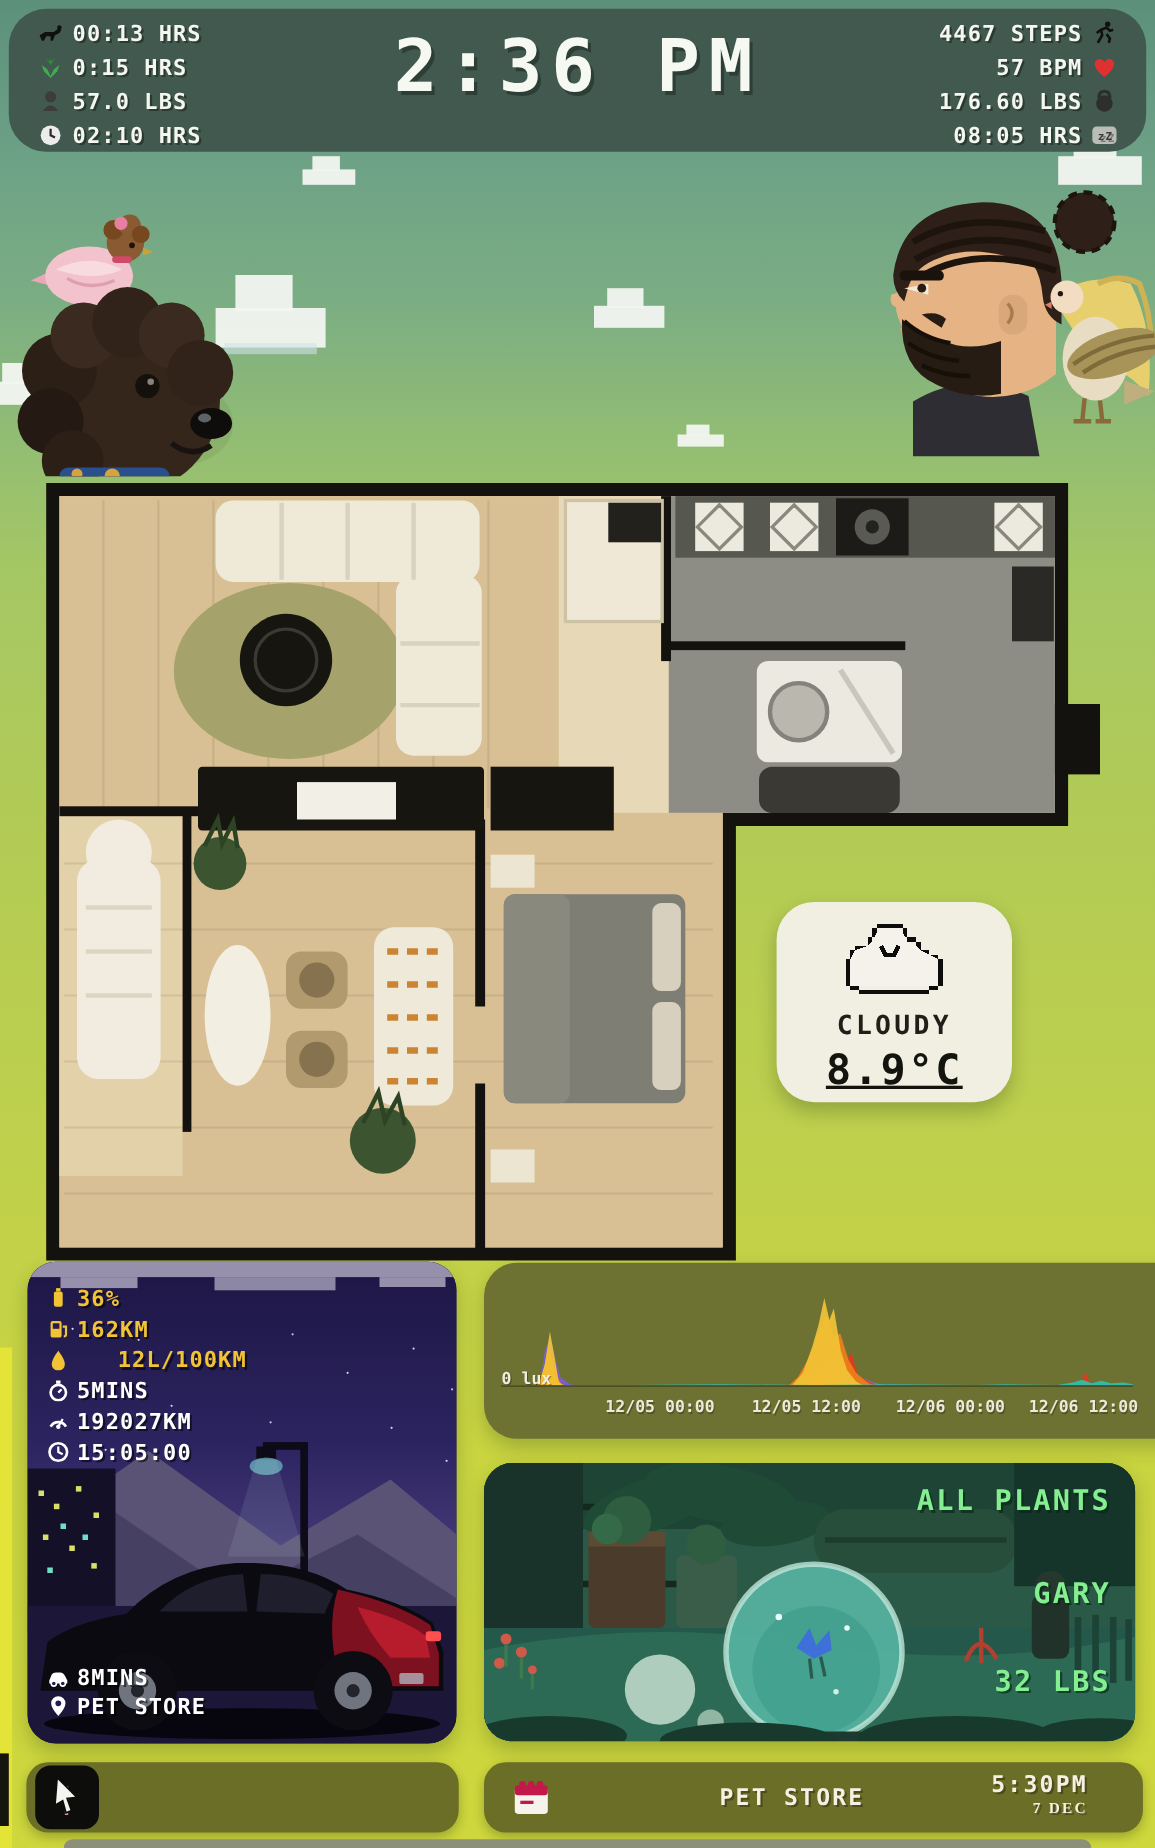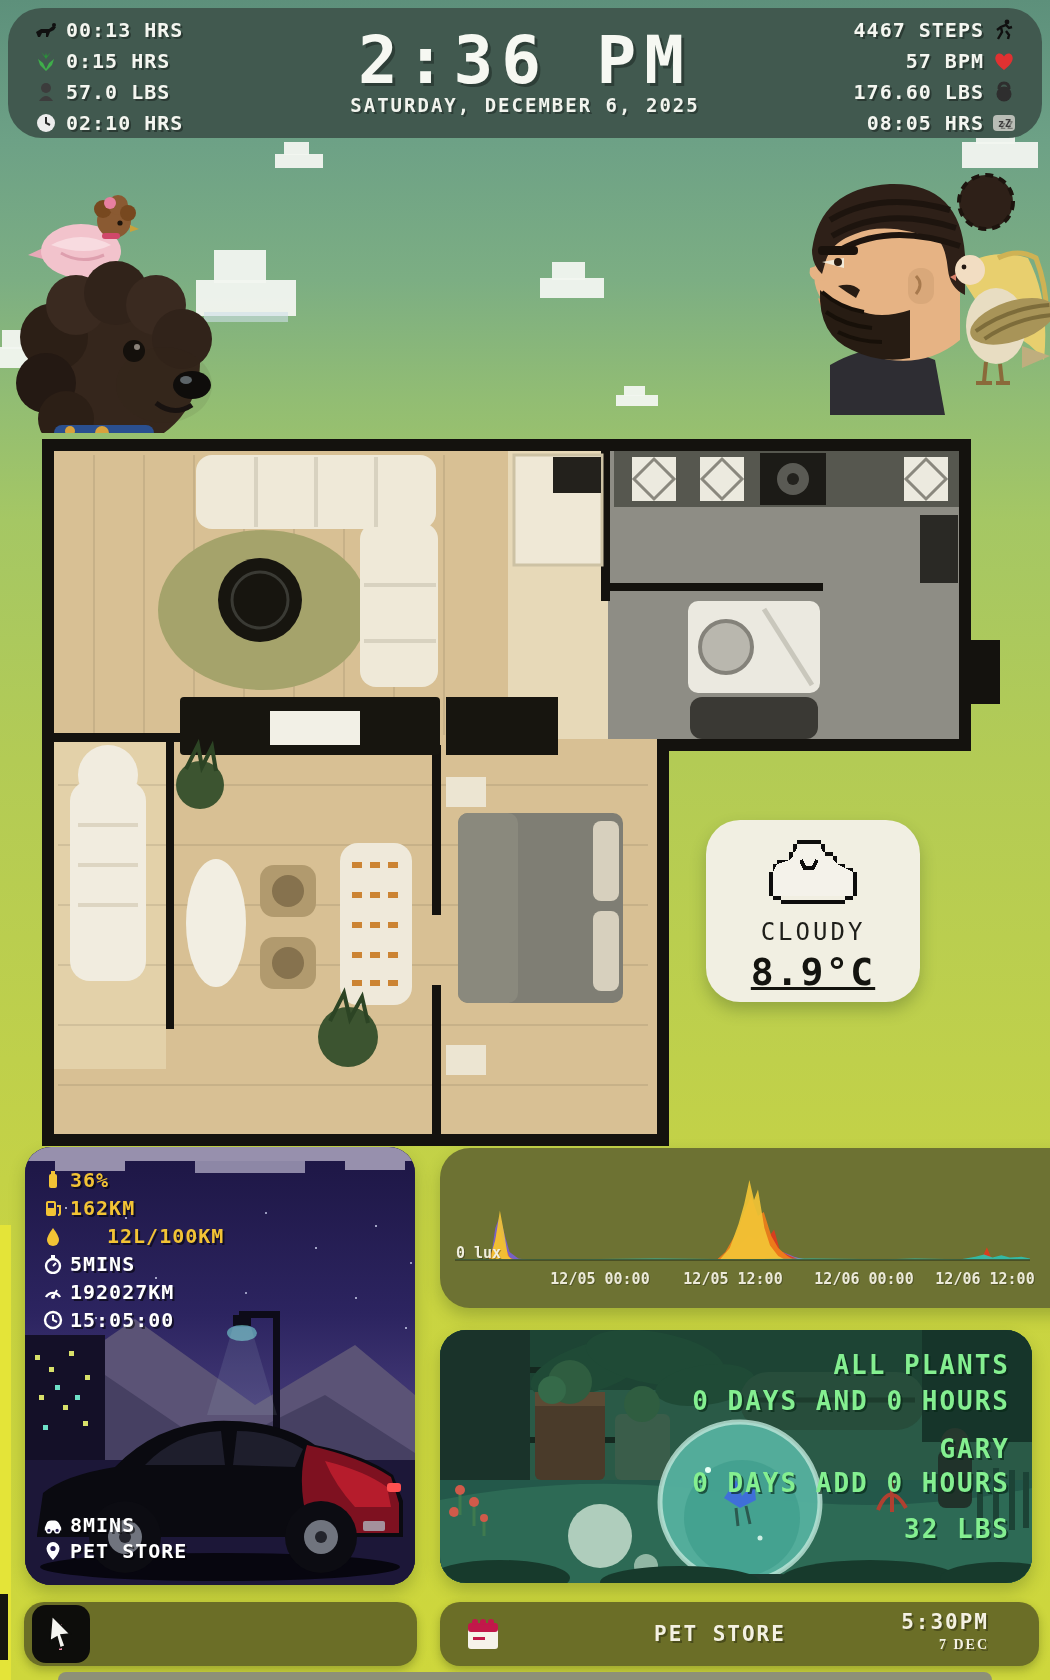--- a/index.html
+++ b/index.html
@@ -15,21 +15,21 @@
   .clock-time{position:absolute;left:0;right:0;top:14px;text-align:center;color:#f6f8f2;font-size:66px;font-weight:700;letter-spacing:8px;text-shadow:3px 3px 0 rgba(0,0,0,.3);}
   .clock-date{position:absolute;left:0;right:0;top:86px;text-align:center;color:#f2f4ee;font-size:19px;font-weight:700;letter-spacing:2px;text-shadow:2px 2px 0 rgba(0,0,0,.3);}
   
   .pcloud{position:absolute;z-index:1;}
   .pcloud .b1{position:absolute;left:0;bottom:0;width:100%;height:55%;background:#f2f6f0;opacity:.95;}
   .pcloud .b2{position:absolute;left:18%;bottom:50%;width:52%;height:50%;background:#f2f6f0;opacity:.95;}
   .pcloud .sh{position:absolute;left:8%;bottom:-6px;width:84%;height:10px;background:#cfe0e8;opacity:.6;}
   
   .weather{position:absolute;left:706px;top:820px;width:214px;height:182px;background:#f1efe2;border-radius:34px;z-index:4;
     box-shadow:0 8px 16px rgba(40,60,30,.28);display:flex;flex-direction:column;align-items:center;}
-  .weather .cond{margin-top:8px;font-size:24px;font-weight:400;letter-spacing:3px;color:#1f1f1a;}
+  .weather .cond{margin-top:8px;font-size:24px;font-weight:700;letter-spacing:3px;color:#1f1f1a;}
   .weather .temp{margin-top:4px;font-size:38px;font-weight:700;letter-spacing:2px;color:#14140f;text-decoration:underline;}
   
   .card{position:absolute;border-radius:26px;overflow:hidden;box-shadow:0 8px 16px rgba(40,60,20,.25);}
   .car-card{left:25px;top:1147px;width:390px;height:438px;background:#241c4e;}
   .car-sky{position:absolute;inset:0;background:linear-gradient(180deg,#1d1644 0%,#2c2460 38%,#453b78 62%,#241d49 100%);}
   .car-row{position:absolute;left:18px;display:flex;align-items:center;gap:7px;font-size:20px;font-weight:700;letter-spacing:1px;text-shadow:2px 2px 0 rgba(0,0,0,.55);z-index:6;}
   .car-row .ci{width:20px;height:20px;display:inline-flex;}
   .chart-card{left:440px;top:1148px;width:680px;height:160px;background:#6d7233;border-radius:30px;}
   .tick{position:absolute;top:122px;transform:translateX(-50%);font-size:15px;font-weight:700;color:#ecead9;white-space:nowrap;text-shadow:1px 1px 0 rgba(0,0,0,.25);}
   .lux-label{position:absolute;left:16px;top:96px;font-size:15px;font-weight:700;color:#f0eedd;text-shadow:1px 1px 0 rgba(0,0,0,.3);}
@@ -87,21 +87,20 @@
       <span class="ic">
         <svg width="22" height="22" viewBox="0 0 22 22">
             <circle cx="11" cy="11" r="9" fill="#ececec"></circle>
             <path d="M11 5 L11 11 L15 13" stroke="#2a2a2a" stroke-width="2" fill="none"></path>
           </svg>
       </span>
       <span>02:10 HRS</span>
     </div>
 
     <div class="clock-time px">2:36 PM</div>
-    <div class="clock-date px">SATURDAY, DECEMBER 6, 2025</div>
 
     <div class="stat-row right" style="right:26px;top:10px;">
       <span>4467 STEPS</span>
       <span class="ic">
         <svg width="24" height="24" viewBox="0 0 24 24">
             <circle cx="15" cy="4" r="2.4" fill="#101010"></circle>
             <path d="M6 21 L10 14 L9 9 L14 7 L17 10 L20 9 M9 9 L5 12 M14 13 L17 17 L16 21" stroke="#101010" stroke-width="2.4" fill="none"></path>
           </svg>
       </span>
     </div>
@@ -546,23 +545,21 @@
         <circle cx="515" cy="112" r="14" fill="#26382e"></circle>
       <g fill="#173a2c">
           <ellipse cx="60" cy="248" rx="70" ry="18"></ellipse>
           <ellipse cx="240" cy="252" rx="80" ry="16"></ellipse>
           <ellipse cx="430" cy="250" rx="90" ry="20"></ellipse>
           <ellipse cx="560" cy="248" rx="60" ry="16"></ellipse>
         </g>
       <path d="M438 180 Q450 150 466 178 M452 182 L452 150" stroke="#b04030" stroke-width="4" fill="none"></path>
     </svg>
     <div class="plant-text px" style="top:20px;">ALL PLANTS</div>
-    <div class="plant-text px" style="top:56px;">0 DAYS AND 0 HOURS</div>
     <div class="plant-text px" style="top:104px;">GARY</div>
-    <div class="plant-text px" style="top:138px;">0 DAYS ADD 0 HOURS</div>
     <div class="plant-text px" style="top:184px;">32 LBS</div>
   </div>
 
   <div class="tile media-tile">
     <div class="media-btn">
       <svg width="34" height="40" viewBox="0 0 34 40">
         <rect x="15" y="10" width="3" height="26" fill="#e88aa8"></rect>
         <path d="M8 2 L26 20 L17 21 L21 32 L16 34 L13 23 L6 27 Z" fill="#f4f4f0" stroke="#0d0d0b" stroke-width="1.5"></path>
       </svg>
     </div>

